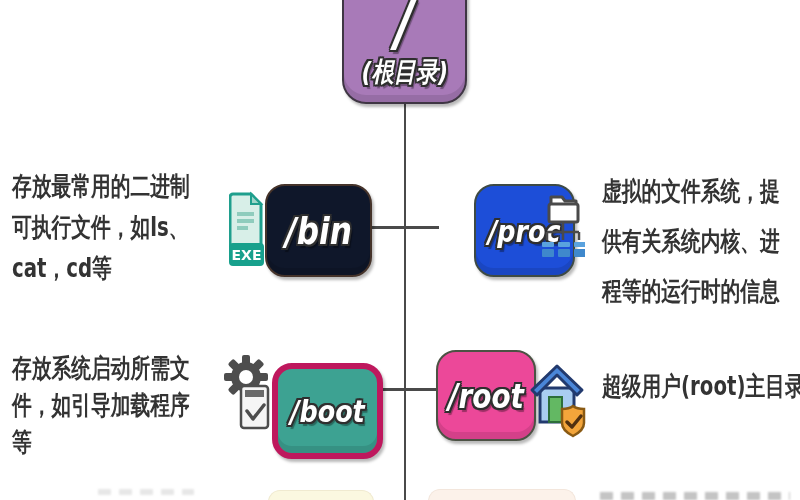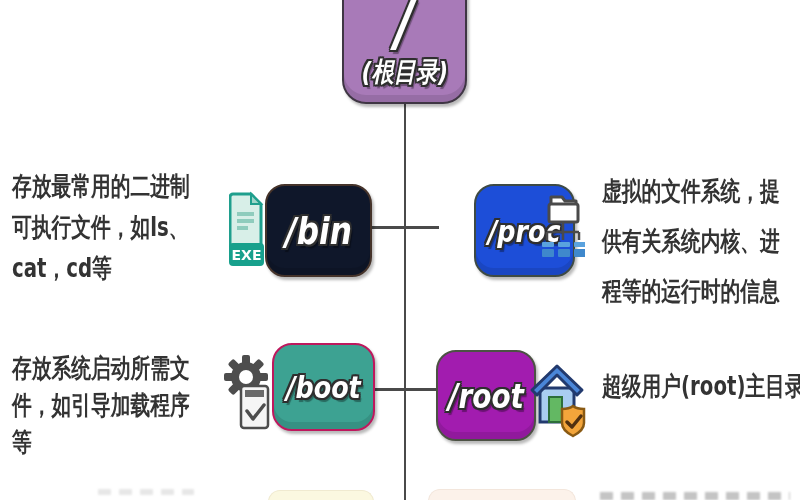--- a/index.html
+++ b/index.html
@@ -22,23 +22,23 @@
 
   .node-root{left:342px;top:-46px;width:125px;height:150px;background:#a87ab8;border:2px solid #3f3644;
              border-radius:24px;flex-direction:column;justify-content:flex-end;padding-bottom:12px;box-sizing:border-box;}
   .root-slash{font-size:62px;line-height:0.85;}
   .root-sub{font-size:27px;margin-top:4px;}
 
   .node-bin {left:265px;top:184px;width:103px;height:89px;background:#0f172a;border:2px solid #45332a;}
   .node-bin .nlabel{font-size:38px;}
   .node-proc{left:438px;top:184px;width:97px;height:89px;background:#1d4ed8;border:2px solid #3e4a44;margin-left:36px;}
   .node-proc .nlabel{font-size:31px;}
-  .node-boot{left:272px;top:343px;width:99px;height:84px;background:#3da292;border:2px solid #be185d;}
+  .node-boot{left:272px;top:363px;width:99px;height:84px;background:#3da292;border:6px solid #be185d;}
   .node-boot .nlabel{font-size:31px;}
-  .node-roothome{left:436px;top:350px;width:96px;height:87px;background:#a21caf;border:2px solid #4c5244;}
+  .node-roothome{left:436px;top:350px;width:96px;height:87px;background:#ec4899;border:2px solid #4c5244;}
   .node-roothome .nlabel{font-size:34px;}
 
   
   .desc{position:absolute;color:#333;font-weight:bold;transform:scaleX(0.76);transform-origin:0 0;}
   .desc div{white-space:nowrap;}
   .desc-bin {left:12px;top:166px;font-size:26px;line-height:41px;}
   .desc-proc{left:602px;top:166px;font-size:26px;line-height:50px;}
   .desc-boot{left:12px;top:350px;font-size:26px;line-height:37px;}
   .desc-root{left:602px;top:371px;font-size:26px;line-height:30px;}
 

